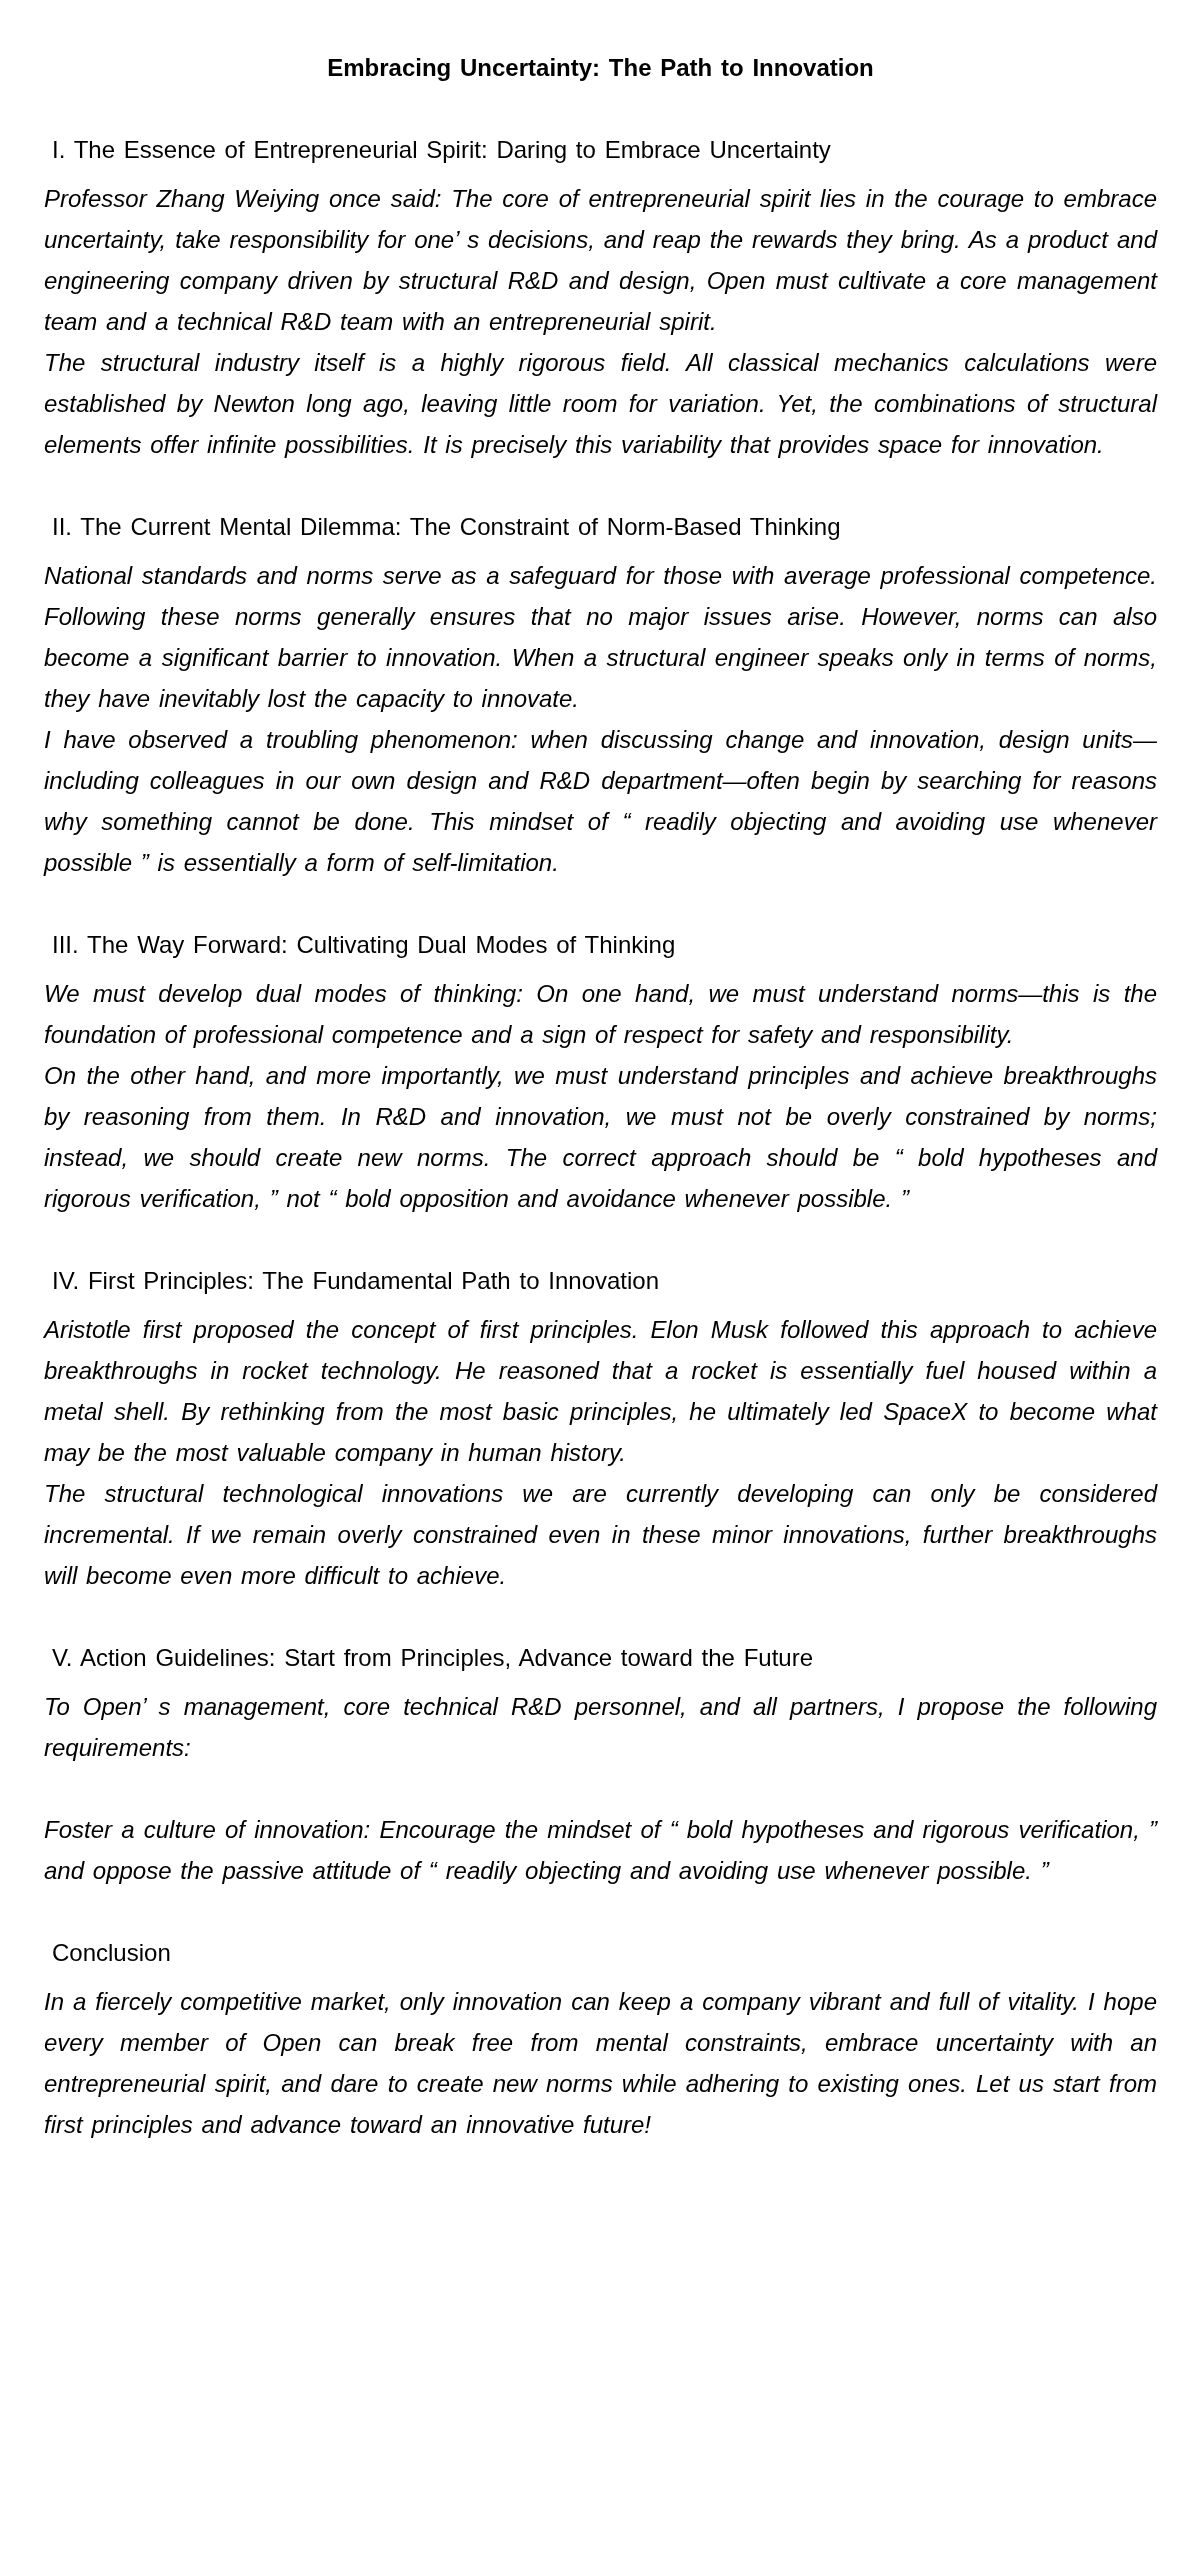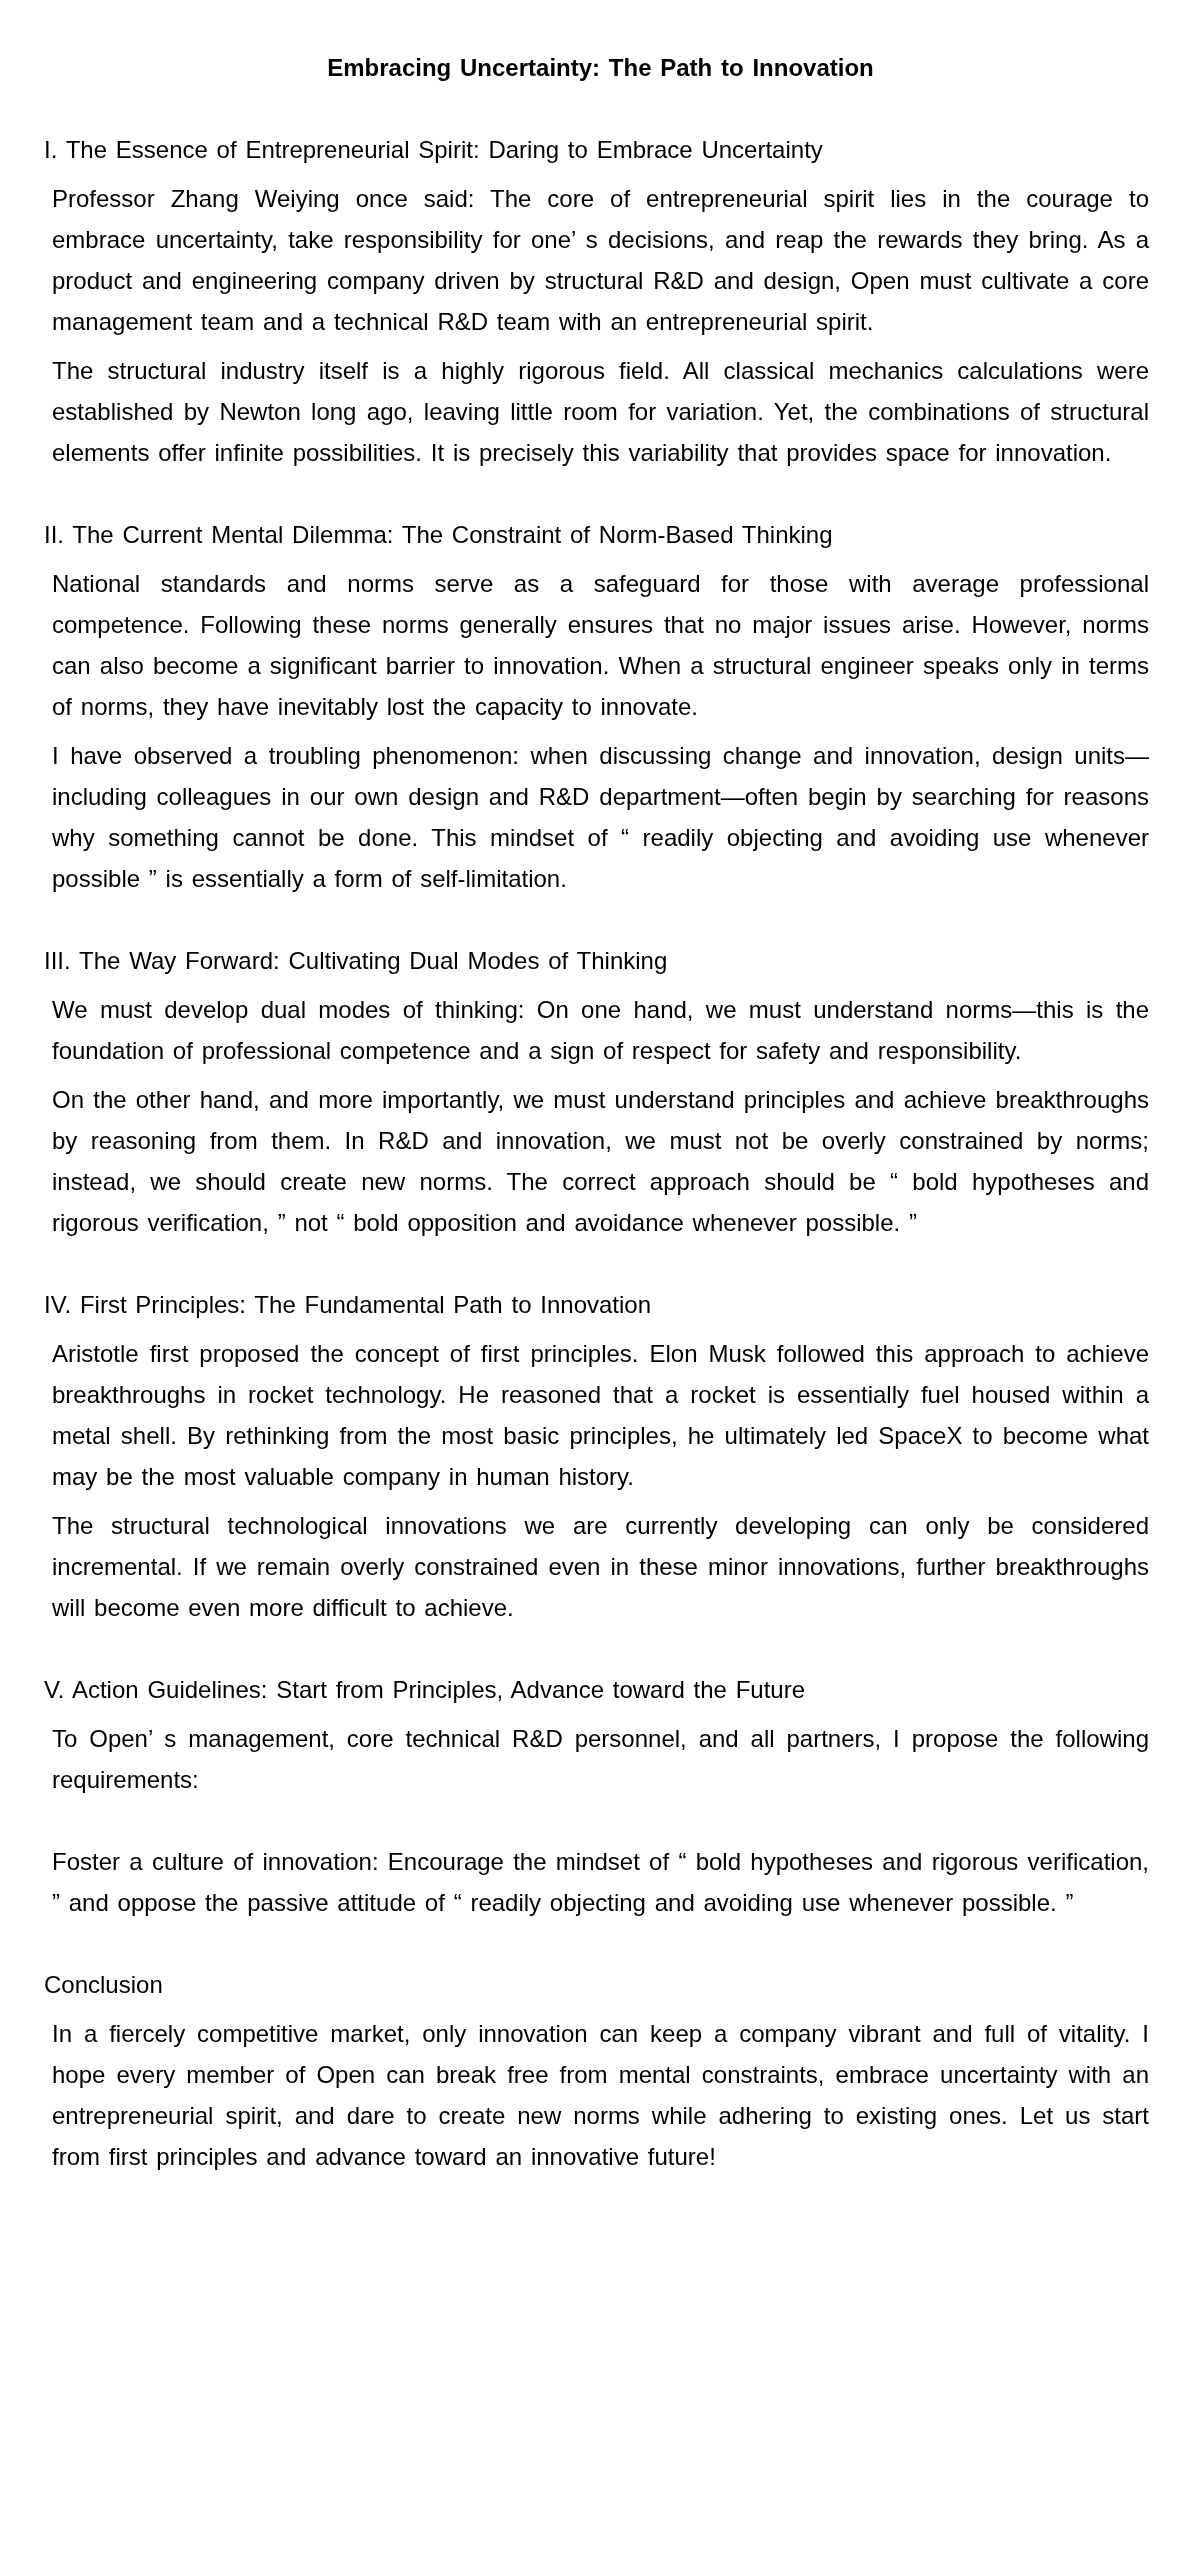--- a/index.html
+++ b/index.html
@@ -22,27 +22,28 @@
     word-spacing: 2.1px;
     letter-spacing: 0px;
   }
   .title {
     margin: 8px;
     font-weight: bold;
     font-size: 24px;
     text-align: center;
   }
   .heading {
-    margin: 0;
+    margin: 8px;
     font-weight: normal;
     text-align: left;
   }
   .para {
-    margin: 8px;
+    margin: 0;
     text-align: justify;
+    font-style: italic;
   }
   .gap { margin-top: 41px; }
 </style>
 </head>
 <body>
 
 <div class="doc">
 
   <p class="title">Embracing Uncertainty: The Path to Innovation</p>
 

